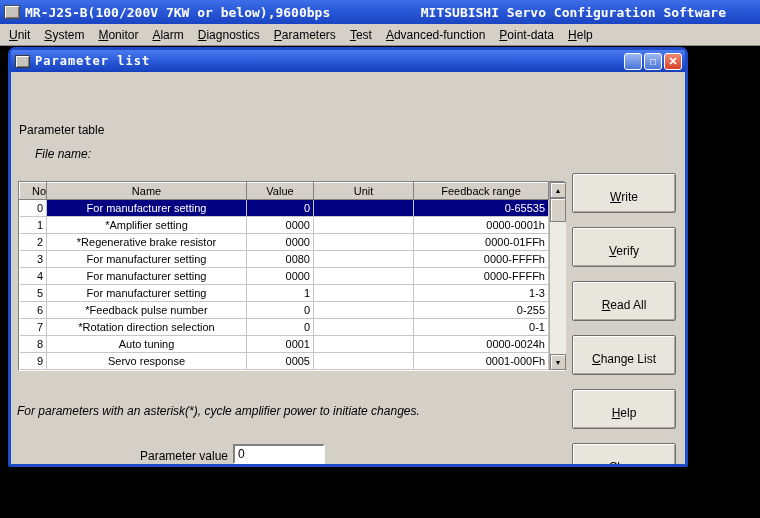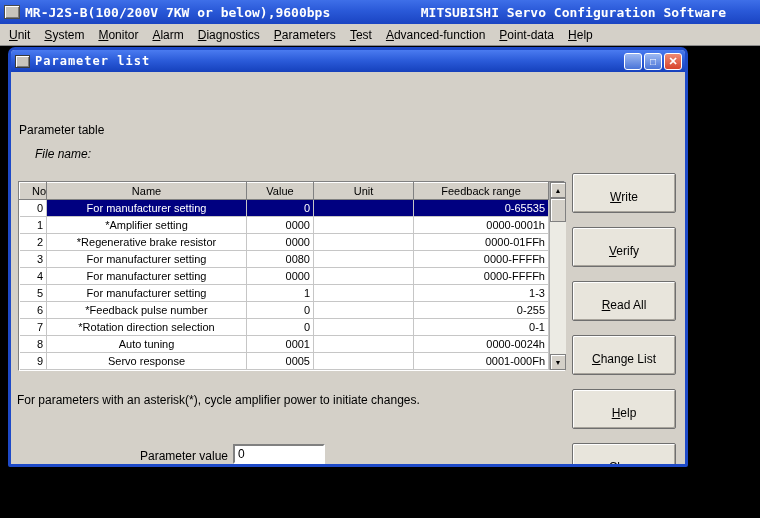--- a/index.html
+++ b/index.html
@@ -110,21 +110,21 @@
   .dlg-btn {
     width:104px; height:40px; box-sizing:border-box;
     background:#e8e5dc; border:1px solid #6f6f6f; border-radius:2px;
     box-shadow:inset 1px 1px 0 #fff, inset -1px -1px 0 #a8a49c;
     font-family:"Liberation Sans",sans-serif; font-size:12px; color:#000; cursor:default;
     display:flex; align-items:flex-start; justify-content:center; padding:16px;
   }
   .btn-label { display:inline-block; }
   .btn-label::first-letter { text-decoration:underline; }
   
-  .note { position:absolute; left:6px; top:282px; white-space:nowrap; }
+  .note { position:absolute; left:6px; top:293px; white-space:nowrap;font-style:italic; }
   .pv-label { position:absolute; left:129px; top:338px; white-space:nowrap; }
   .pv-input {
     position:absolute; left:222px; top:333px; width:92px; height:20px; box-sizing:border-box;
     background:#fff; border:2px solid; border-color:#808080 #fff #fff #808080;
     font-family:"Liberation Sans",sans-serif; font-size:12px; padding:0 3px;
   }
 </style>
 </head>
 <body>
 

